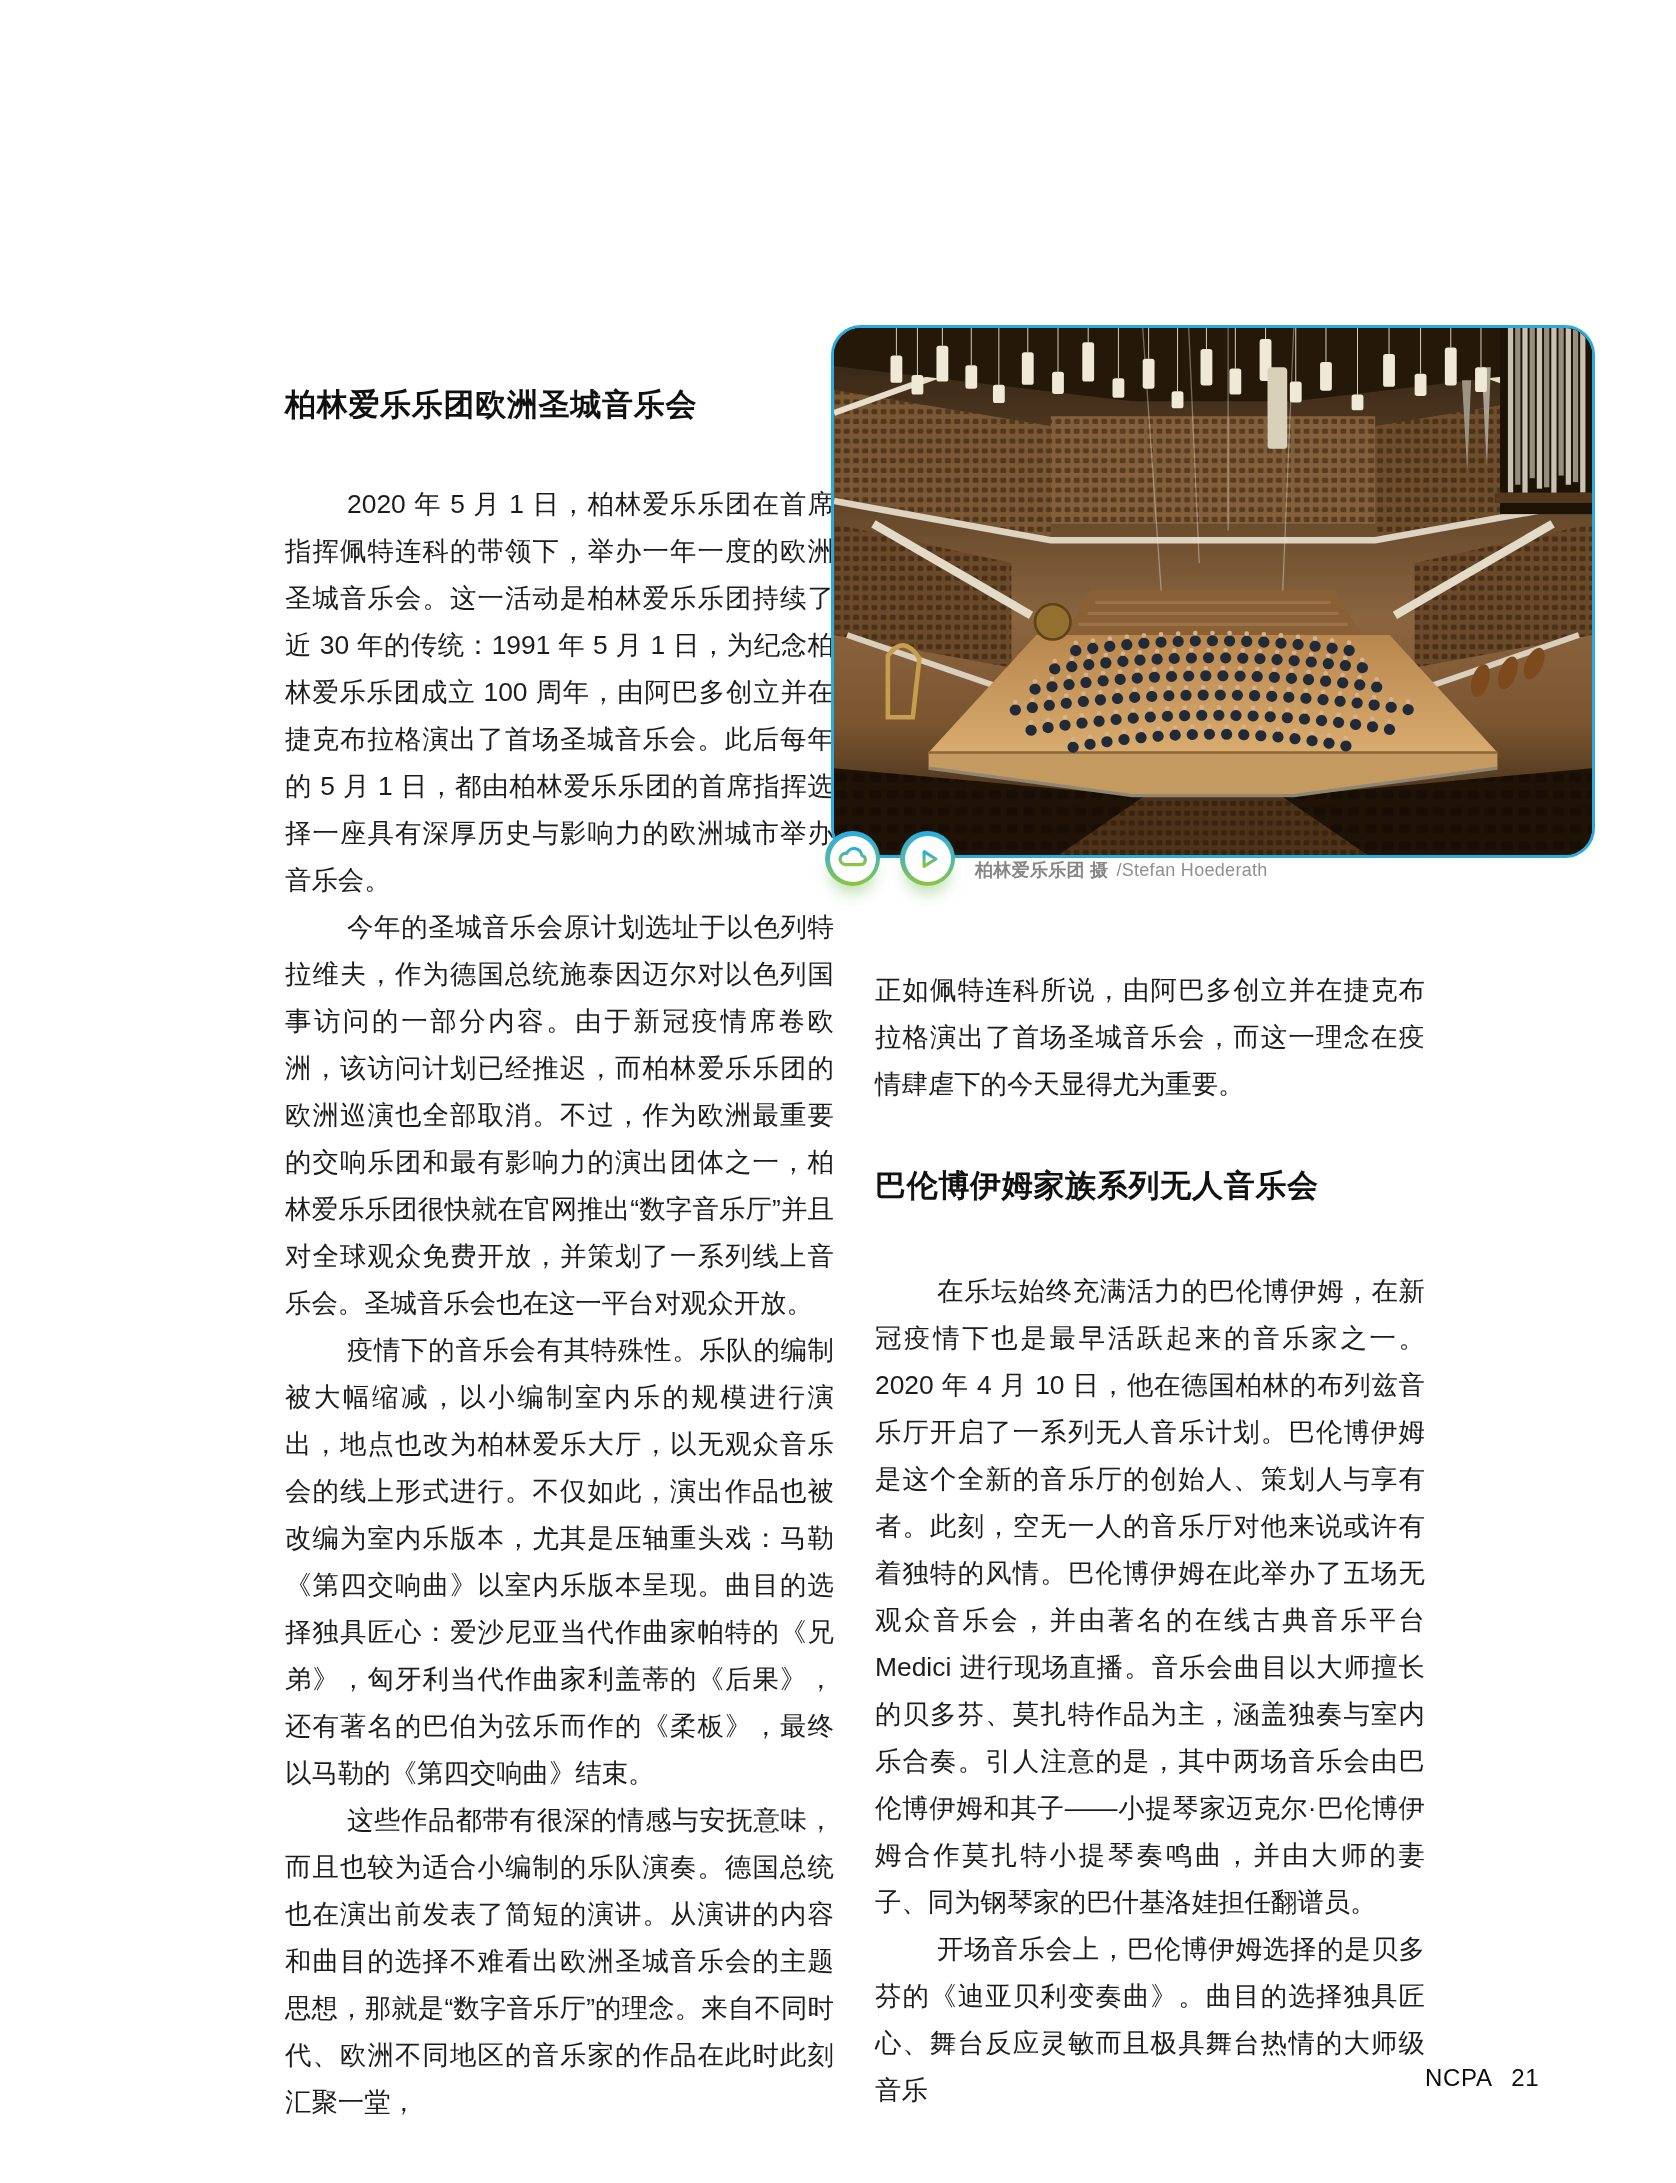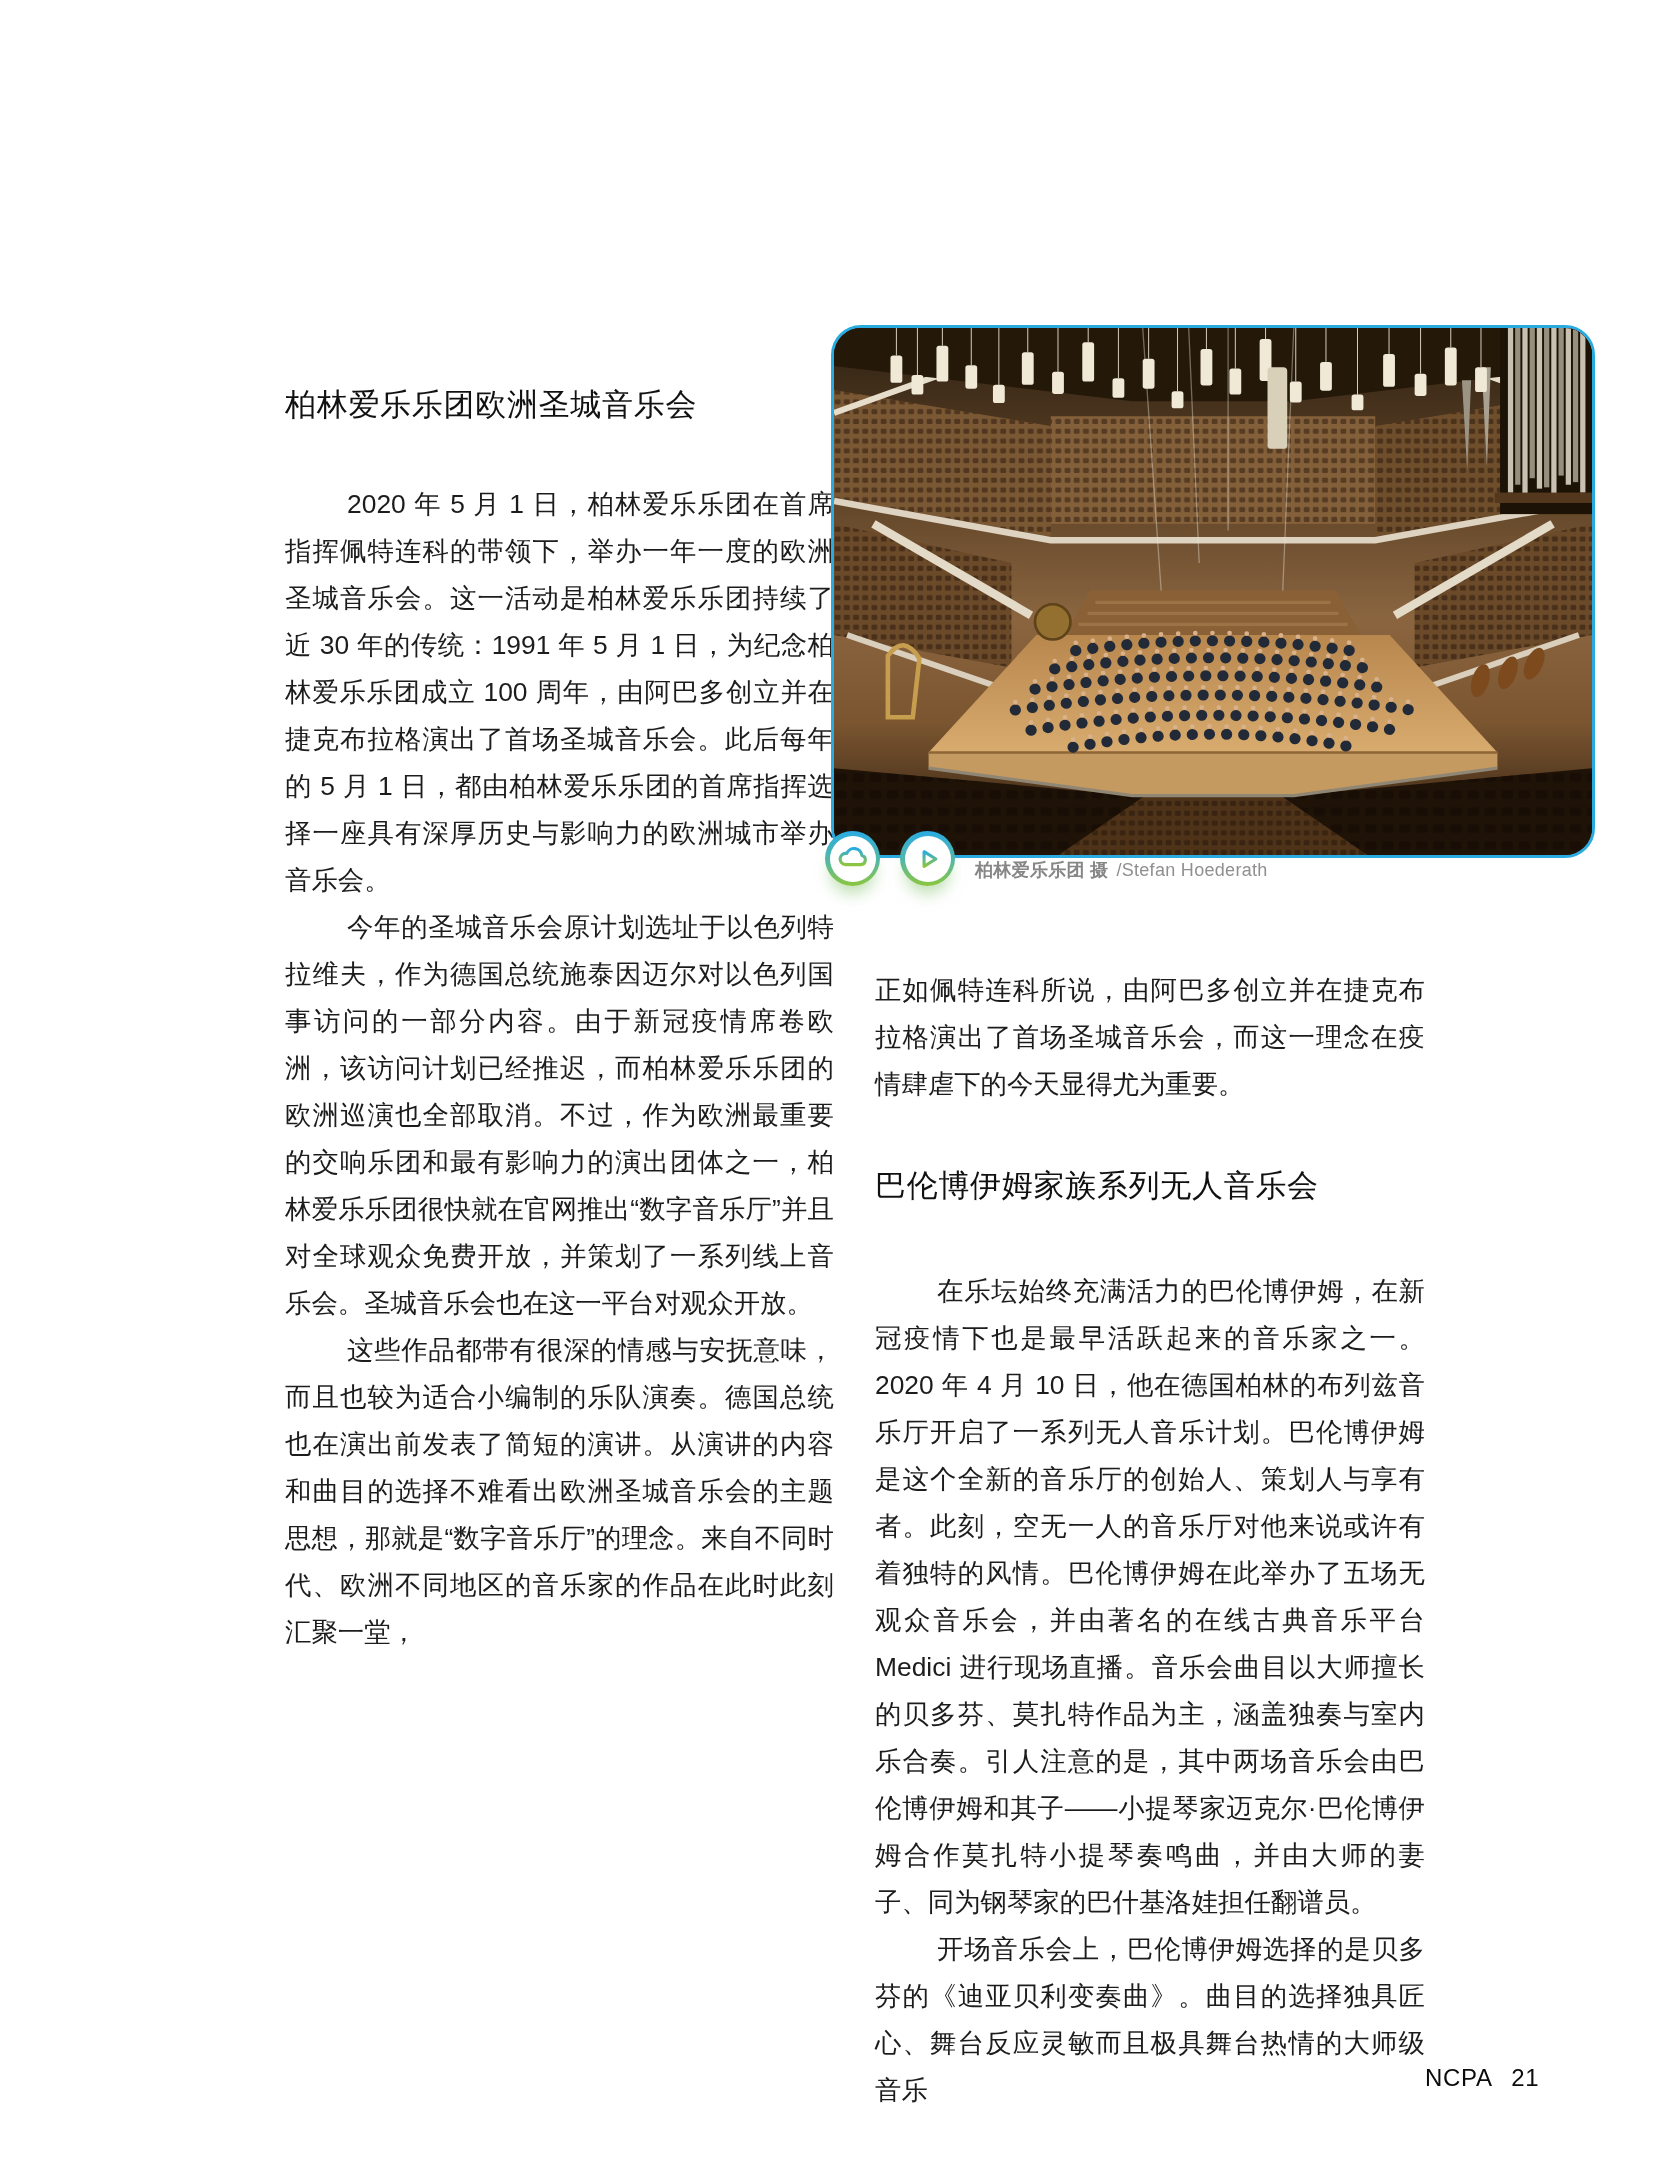--- a/index.html
+++ b/index.html
@@ -15,21 +15,21 @@
   .col{
     position:absolute;
     text-align:justify;
     font-size:26.4px;
     line-height:47px;
     letter-spacing:0;
   }
   .col p{margin:0;}
   p.indent{text-indent:2.35em;}
   h1,h2{
-    font-size:31px;line-height:38px;font-weight:400;
+    font-size:31px;line-height:38px;font-weight:700;
     letter-spacing:0.7px;margin:0;color:#111;
     text-align:left;
   }
   .col-left{left:285px;top:386px;width:549px;}
   .col-left h1{margin-bottom:57px;}
   .col-right{left:875px;top:967px;width:550px;}
   .col-right h2{margin:59px 0 63px 0;}
   
   figure.photo{
     position:absolute;left:831px;top:325px;margin:0;
@@ -68,20 +68,21 @@
   }
   .footer .pagenum{margin-left:18.5px;}
 </style>
 </head>
 <body>
 
 <section class="col col-left">
   <h1>柏林爱乐乐团欧洲圣城音乐会</h1>
   <p class="indent">2020 年 5 月 1 日，柏林爱乐乐团在首席指挥佩特连科的带领下，举办一年一度的欧洲圣城音乐会。这一活动是柏林爱乐乐团持续了近 30 年的传统：1991 年 5 月 1 日，为纪念柏林爱乐乐团成立 100 周年，由阿巴多创立并在捷克布拉格演出了首场圣城音乐会。此后每年的 5 月 1 日，都由柏林爱乐乐团的首席指挥选择一座具有深厚历史与影响力的欧洲城市举办音乐会。</p>
   <p class="indent">今年的圣城音乐会原计划选址于以色列特拉维夫，作为德国总统施泰因迈尔对以色列国事访问的一部分内容。由于新冠疫情席卷欧洲，该访问计划已经推迟，而柏林爱乐乐团的欧洲巡演也全部取消。不过，作为欧洲最重要的交响乐团和最有影响力的演出团体之一，柏林爱乐乐团很快就在官网推出“数字音乐厅”并且对全球观众免费开放，并策划了一系列线上音乐会。圣城音乐会也在这一平台对观众开放。</p>
+  <p class="indent">疫情下的音乐会有其特殊性。乐队的编制被大幅缩减，以小编制室内乐的规模进行演出，地点也改为柏林爱乐大厅，以无观众音乐会的线上形式进行。不仅如此，演出作品也被改编为室内乐版本，尤其是压轴重头戏：马勒《第四交响曲》以室内乐版本呈现。曲目的选择独具匠心：爱沙尼亚当代作曲家帕特的《兄弟》，匈牙利当代作曲家利盖蒂的《后果》，还有著名的巴伯为弦乐而作的《柔板》，最终以马勒的《第四交响曲》结束。</p>
   <p class="indent">这些作品都带有很深的情感与安抚意味，而且也较为适合小编制的乐队演奏。德国总统也在演出前发表了简短的演讲。从演讲的内容和曲目的选择不难看出欧洲圣城音乐会的主题思想，那就是“数字音乐厅”的理念。来自不同时代、欧洲不同地区的音乐家的作品在此时此刻汇聚一堂，</p>
 </section>
 
 <figure class="photo">
   <svg viewBox="0 0 1154 807" preserveAspectRatio="none" aria-hidden="true">
     <defs>
       <linearGradient id="bgGrad" x1="0" y1="0" x2="0" y2="1">
         <stop offset="0" stop-color="#2f2113"></stop>
         <stop offset="0.3" stop-color="#5d4226"></stop>
         <stop offset="0.55" stop-color="#8a6540"></stop>

